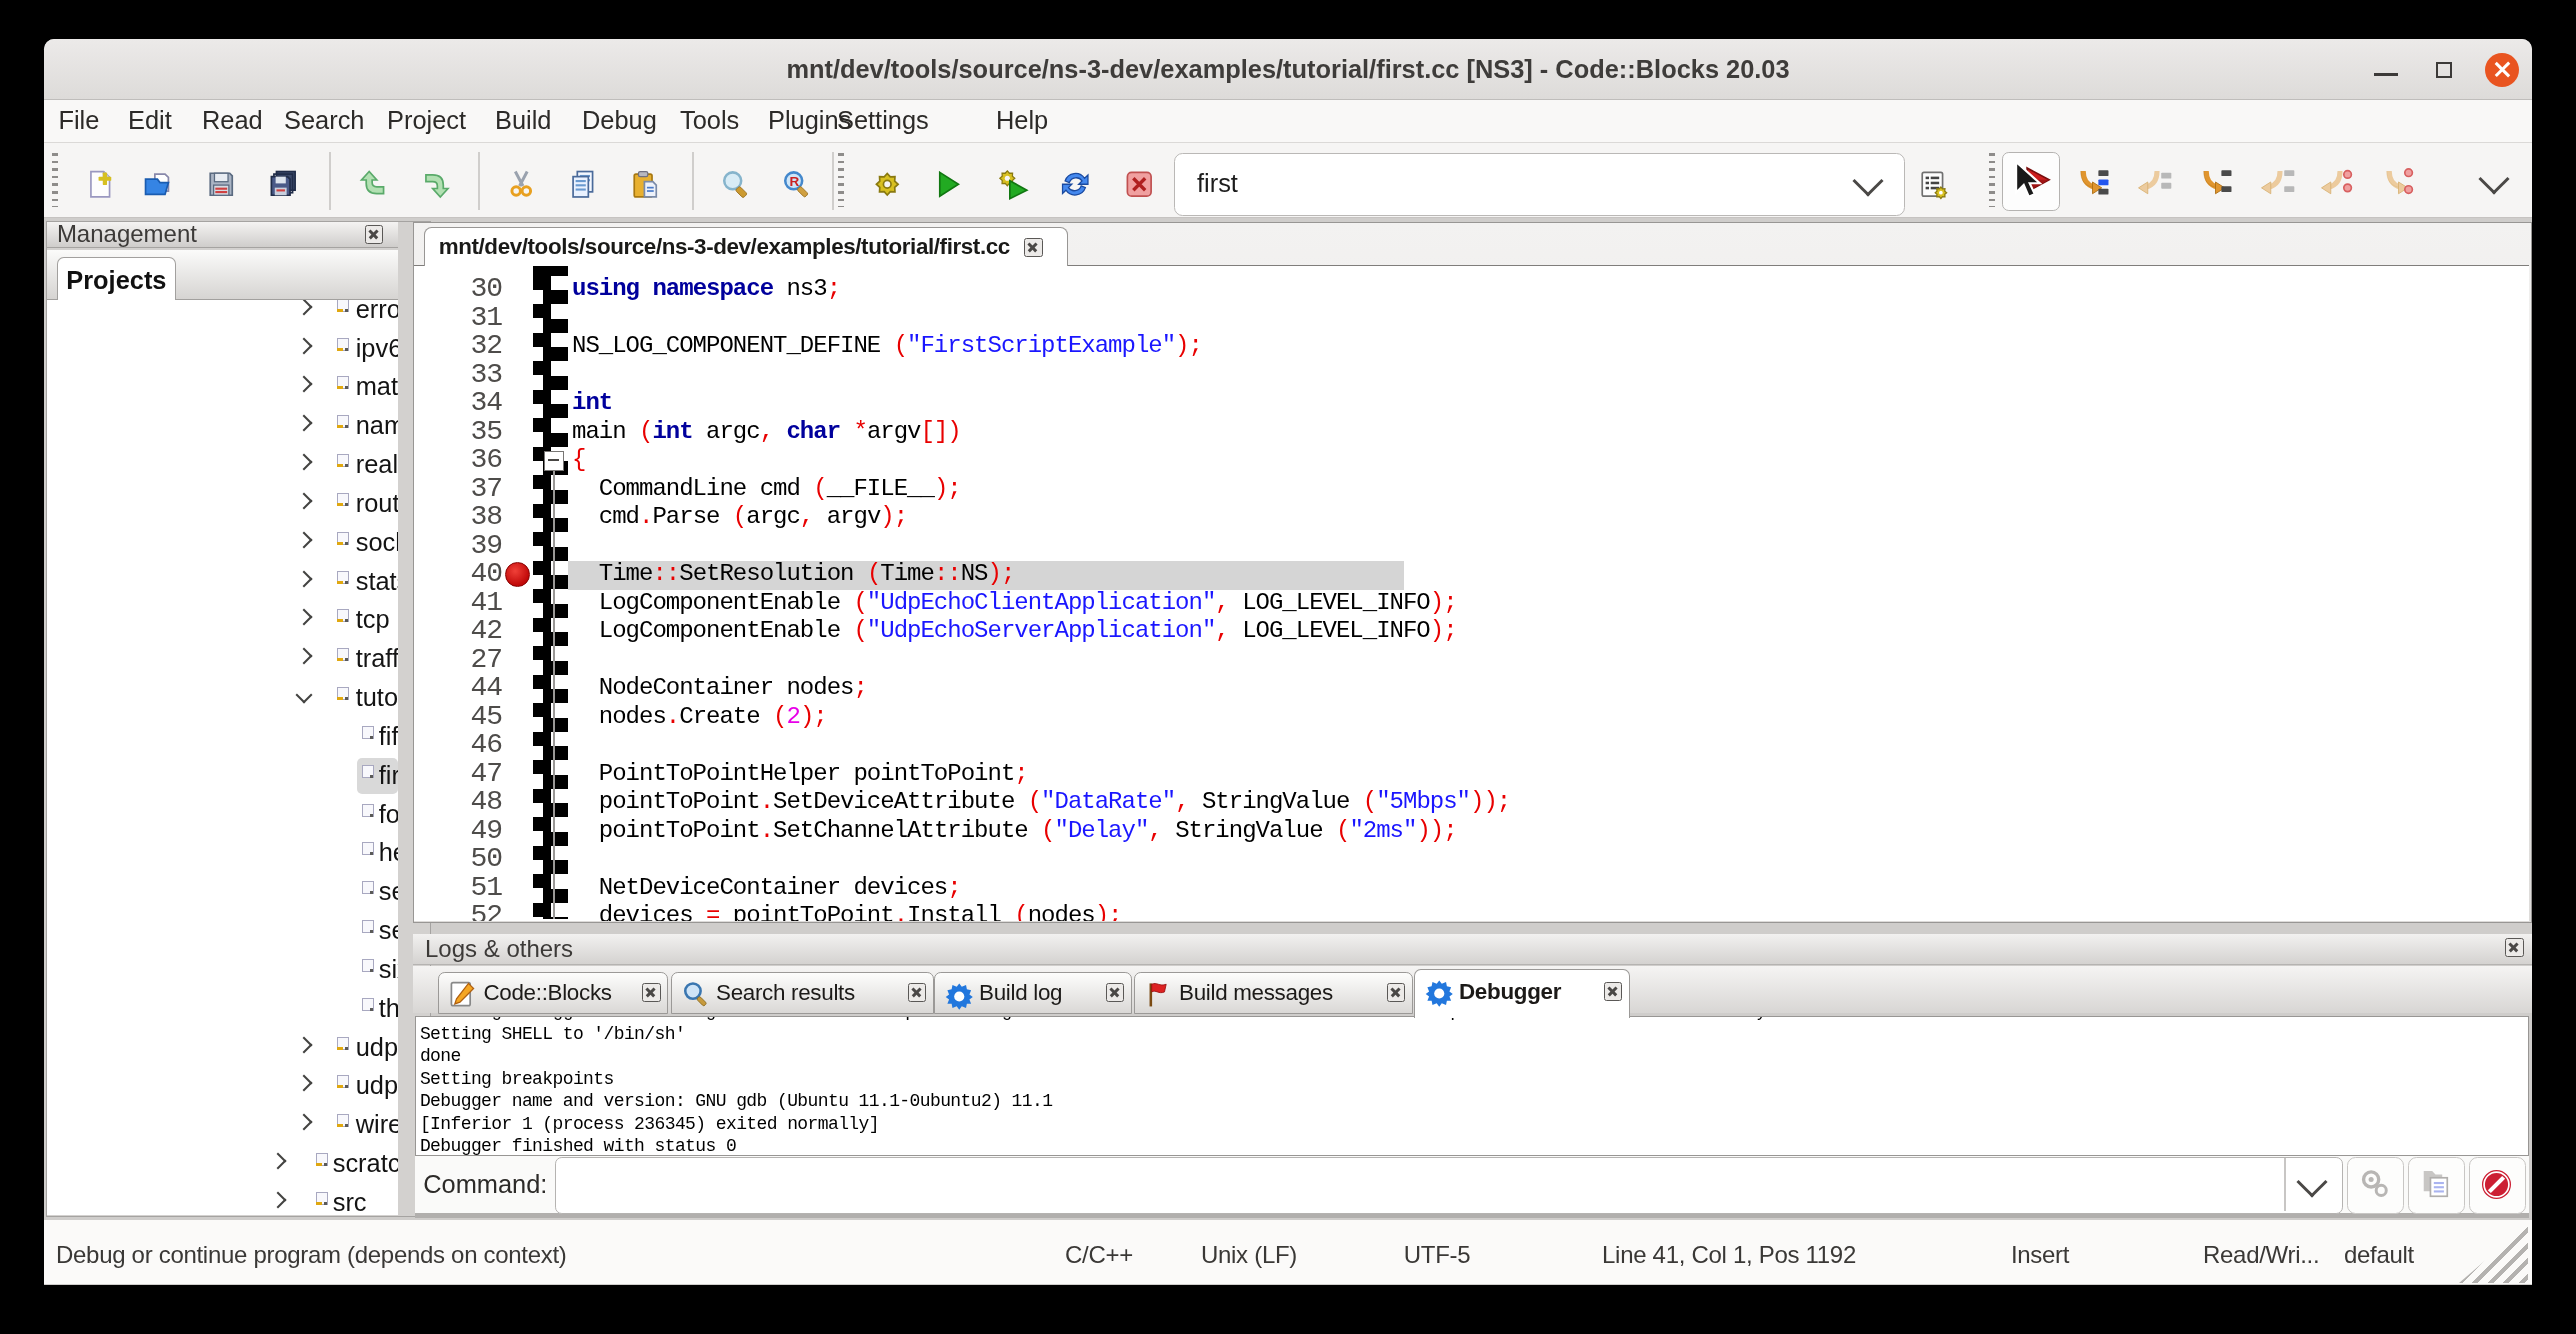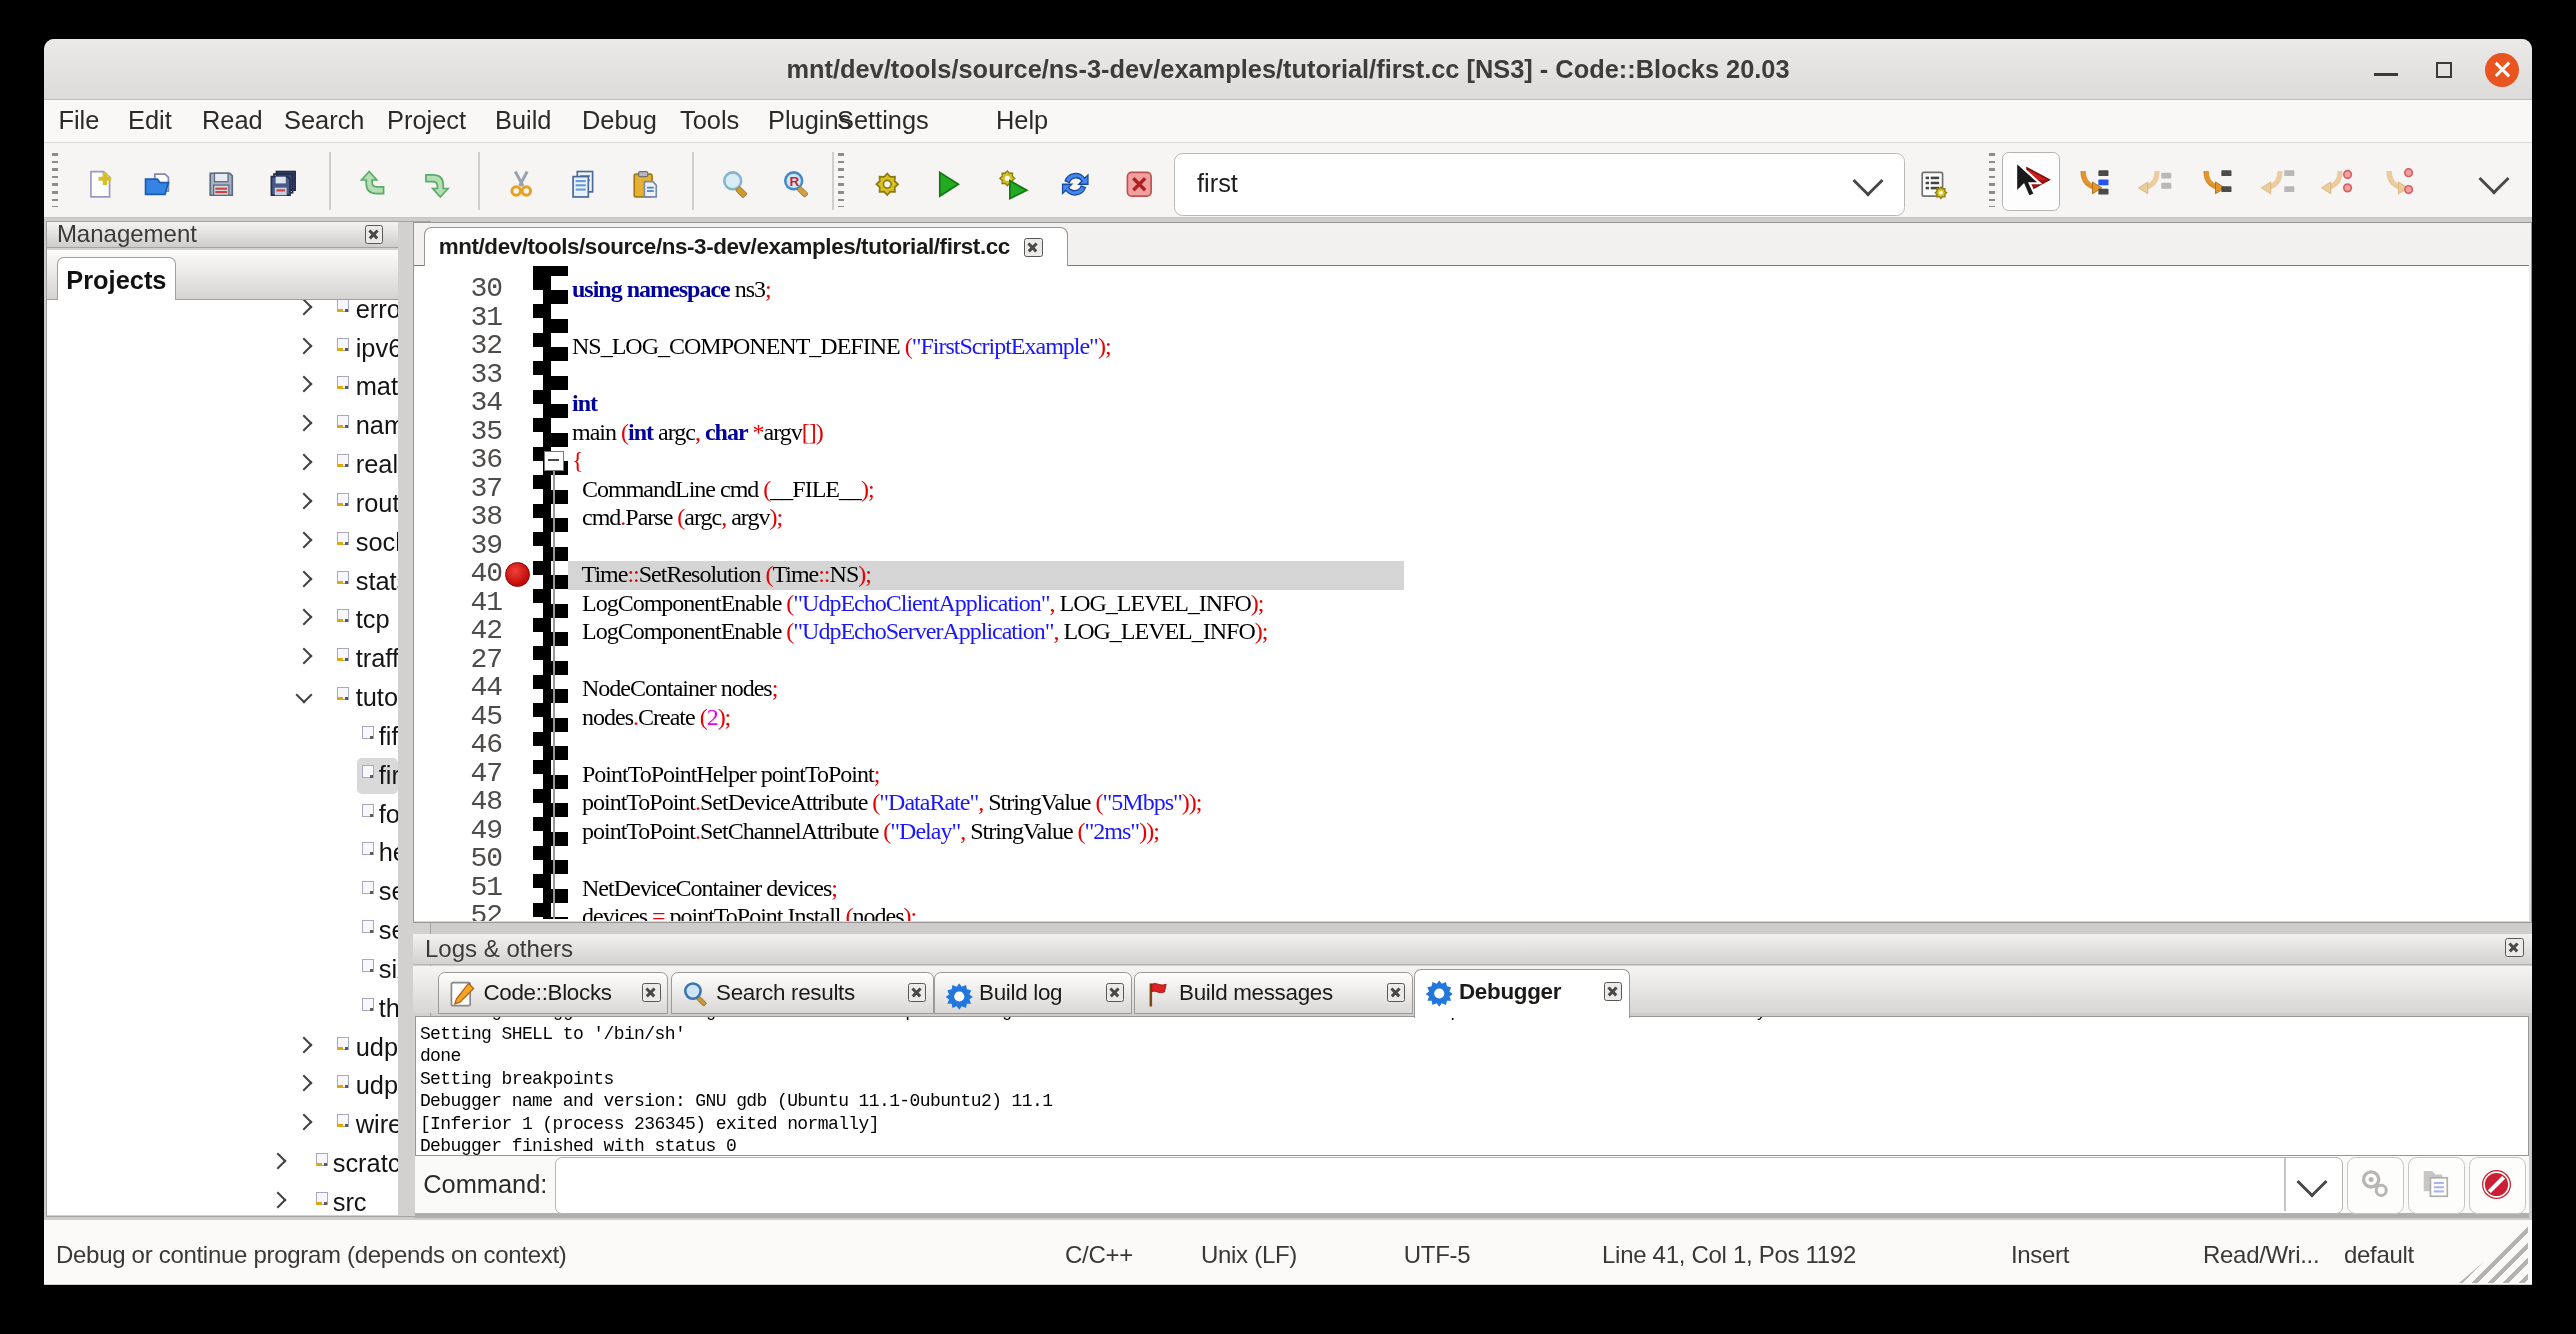--- a/index.html
+++ b/index.html
@@ -46,21 +46,21 @@
 #editor{position:absolute;left:369px;top:183px;width:2119px;height:701px;background:linear-gradient(#f3f2f1,#dddbd9);border:1.7px solid #989694;}
 #edtabbar{position:absolute;left:0;top:0;width:2115px;height:43px;border-bottom:1.7px solid #7f7d7b;}
 #edtab{position:absolute;left:10.2px;top:4.2px;width:644px;height:41px;background:#fff;border:1.7px solid #989694;border-bottom:none;border-radius:7.6px 7.6px 0 0;}
 #edtab .t{position:absolute;left:13.5px;top:0;height:39px;line-height:37px;font-size:22.4px;letter-spacing:-0.4px;font-weight:bold;color:#1a1a18;white-space:nowrap;}
 #code{position:absolute;left:0;top:43px;width:2115px;height:655px;background:#fff;overflow:hidden;}
 #lnums{position:absolute;left:0;top:9.3px;width:88px;}
 .ln{height:28.5px;line-height:28.5px;text-align:right;font-family:"Liberation Mono",monospace;font-size:28px;letter-spacing:-1px;color:#4e4c4a;}
 #margin{position:absolute;left:119px;top:0;width:35px;height:653px;background:#000;overflow:hidden;}
 #margin .mleft{position:absolute;left:0;top:24px;width:10.2px;height:629px;background:repeating-linear-gradient(180deg,#fff 0 14.3px,#000 14.3px 28.5px);}
 #margin .mright{position:absolute;left:18px;top:9.6px;width:17px;height:644px;background:repeating-linear-gradient(180deg,#fff 0 14.3px,#000 14.3px 28.5px);}
-#codelines{position:absolute;left:158px;top:9.3px;width:1956px;font-family:Liberation Serif, serif;font-size:24px;letter-spacing:-1px;color:#000;}
+#codelines{position:absolute;left:158px;top:9.3px;width:1956px;font-family:Liberation Mono, monospace;font-size:24px;letter-spacing:-1px;color:#000;}
 .cl{height:28.5px;line-height:28.5px;white-space:pre;}
 .k{color:#00009c;font-weight:bold;}
 .r{color:#e80000;}
 .s{color:#1a16ff;}
 .n{color:#e800e8;}
 #linehl{position:absolute;left:154px;top:295px;width:836px;height:29px;background:#d5d5d5;}
 #bp{position:absolute;left:91px;top:296px;width:25.4px;height:25.4px;border-radius:50%;background:radial-gradient(circle at 40% 35%,#f04038,#c00808 70%);border:0.8px solid #880000;}
 #fold{position:absolute;left:130px;top:185px;width:20.3px;height:19.5px;background:#fff;border:1.7px solid #787674;}
 #fold:before{content:"";position:absolute;left:2.5px;top:6.8px;width:11px;height:2.5px;background:#484644;}
 #foldline{position:absolute;left:139px;top:205px;width:1.7px;height:448px;background:#9a9896;}

